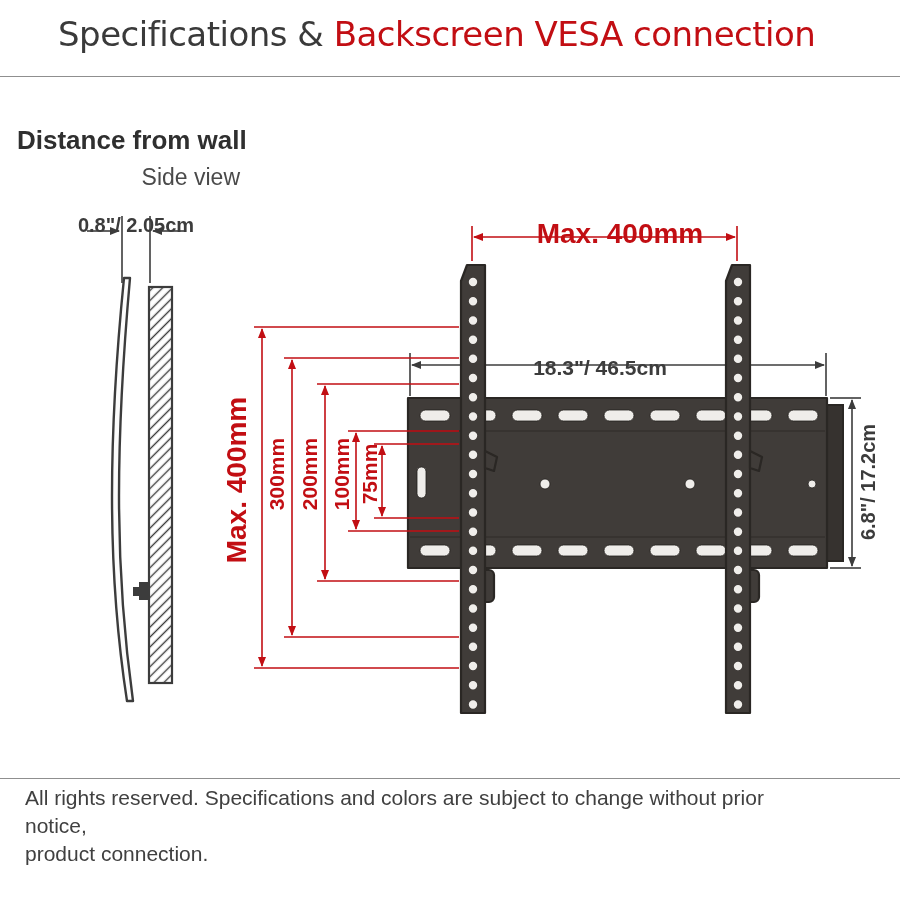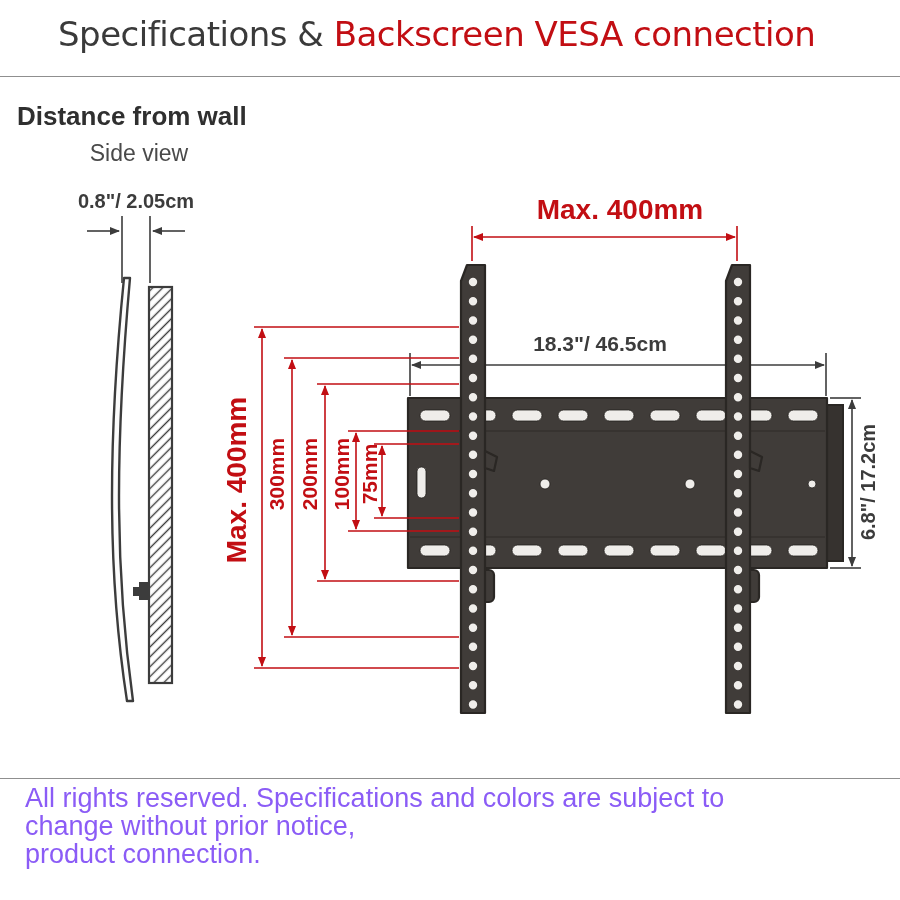--- a/index.html
+++ b/index.html
@@ -14,29 +14,29 @@
   .page{ position:relative; width:808px; height:900px; background:#fff; }
   .abs{ position:absolute; }
   .rule{ position:absolute; left:0; width:900px; height:1px; background:#8f8f8f; }
   .hdr{
     position:absolute; top:14px; left:58px;
     font-family:"DejaVu Sans","Liberation Sans",sans-serif;
     font-size:34px; font-weight:normal; letter-spacing:-0.5px; color:#3a3a3a;
     white-space:nowrap;
   }
   .hdr .red{ color:var(--red); }
-  .hlabel{ position:absolute; white-space:nowrap; }
+  .hlabel{ position:absolute; white-space:nowrap;margin-top:24px; }
   .hlabel.center{ text-align:center; }
   .vlabel{
     position:absolute; white-space:nowrap;
     transform:translate(-50%,-50%) rotate(-90deg);
   }
   .dim-red{ color:var(--red); }
   .dim-ink{ color:var(--ink); }
-  .footer{ position:absolute; font-size:27px; line-height:28px; color:#8b5cf6; }
+  .footer{ position:absolute; font-size:21px; line-height:28px; color:#404040; }
 
   
   .fill-ink{ fill:var(--ink); }
   .fill-red{ fill:var(--red); }
   .hatch-line{ stroke:var(--ink); stroke-width:1.4; }
   .blade{ fill:#fcfcfc; stroke:var(--ink); stroke-width:2.4; stroke-linejoin:round; }
   .wallrect{ fill:#ffffff; stroke:var(--ink); stroke-width:2.2; }
   .darkfill{ fill:var(--ink); }
   .mountfill{ fill:var(--mount); stroke:var(--mount-dark); stroke-width:2.2; stroke-linejoin:round; }
   .flange{ fill:#36322f; stroke:var(--mount-dark); stroke-width:2; }
@@ -170,21 +170,21 @@
 
       <g class="dim ink">
         <line x1="830" y1="398" x2="861" y2="398"></line>
         <line x1="830" y1="568" x2="861" y2="568"></line>
         <line x1="852" y1="400" x2="852" y2="566" marker-start="url(#mInk)" marker-end="url(#mInk)"></line>
       </g>
     </g>
   </svg>
 
   <div class="hlabel" style="left:17px; top:101px; font-size:26px; font-weight:bold; color:#2f2f2f;">Distance from wall</div>
-  <div class="hlabel center" style="left:38px; top:140px; width:202px; font-size:23px; color:#4a4a4a;">Side view</div>
+  <div class="hlabel center" style="left:38px; top:140px; width:202px; font-size:23px; color:#4a4a4a;text-align:right;">Side view</div>
   <div class="hlabel center dim-ink" style="left:38px; top:190px; width:196px; font-size:20px; font-weight:600;">0.8"/ 2.05cm</div>
 
   <div class="hlabel center dim-red" style="left:480px; top:194px; width:280px; font-size:28px; font-weight:bold;">Max. 400mm</div>
   <div class="hlabel center dim-ink" style="left:455px; top:332px; width:290px; font-size:21px; font-weight:600;">18.3"/ 46.5cm</div>
 
   <div class="vlabel dim-red" style="left:237px; top:480px; font-size:28px; font-weight:bold;">Max. 400mm</div>
   <div class="vlabel dim-red" style="left:277px; top:474px; font-size:21px; font-weight:bold;">300mm</div>
   <div class="vlabel dim-red" style="left:310px; top:474px; font-size:21px; font-weight:bold;">200mm</div>
   <div class="vlabel dim-red" style="left:342px; top:474px; font-size:21px; font-weight:bold;">100mm</div>
   <div class="vlabel dim-red" style="left:370px; top:474px; font-size:21px; font-weight:bold;">75mm</div>

